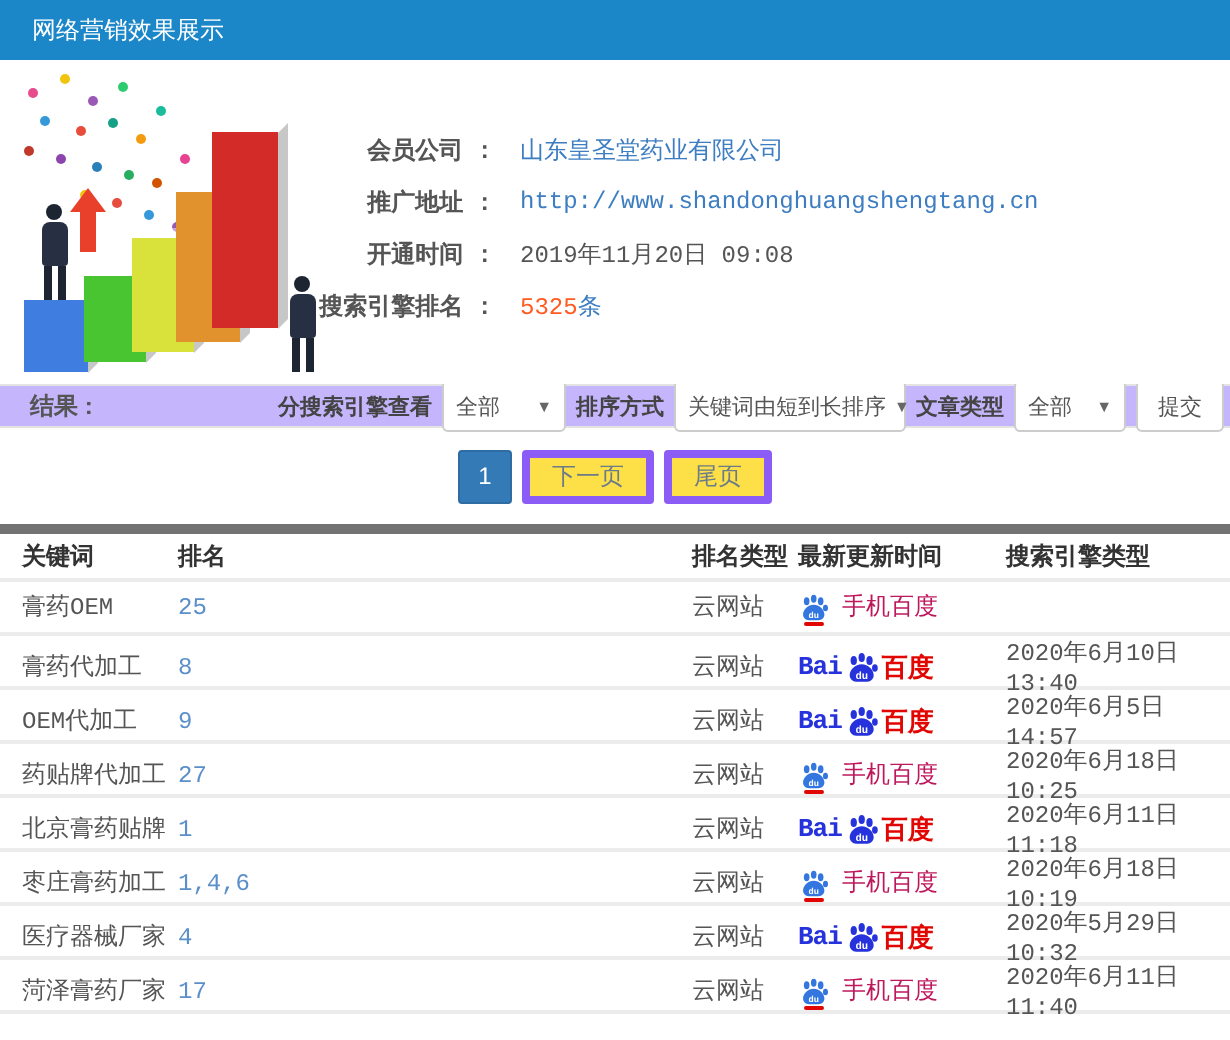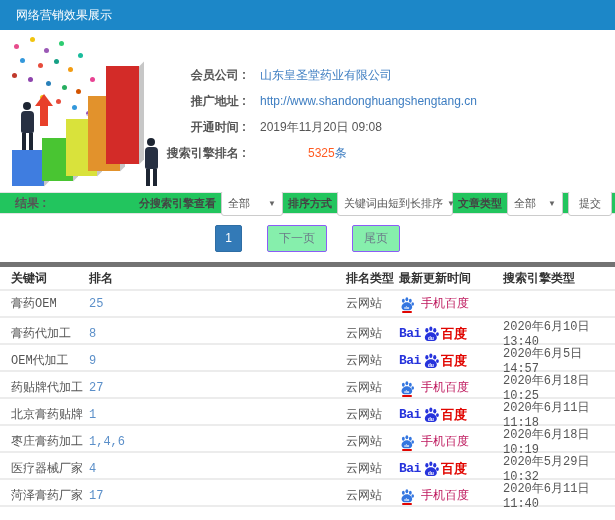--- a/index.html
+++ b/index.html
@@ -4,21 +4,21 @@
 <style>
   * { margin:0; padding:0; box-sizing:border-box; }
   html,body { width:615px; height:520px; overflow:hidden; background:#fff;
     font-family:"Liberation Sans","DejaVu Sans",sans-serif; }
 
   
   .topbar { height:30px; background:#1c87c8; color:#fff; display:flex; align-items:center;
     padding-left:16px; font-size:12px; }
 
   
-  .top-section { position:relative; height:162px; background:#fff; }
+  .top-section { position:relative; height:162px; background:#fff;font-family:Liberation Mono, monospace; }
 
   
   .illus { position:absolute; left:2px; top:4px; width:186px; height:154px; }
   .bar3d { position:absolute; }
   .bar3d:before { content:""; position:absolute; top:-5px; left:3px; width:100%; height:5px;
     background:rgba(255,255,255,.45); transform:skewX(-45deg); }
   .bar3d:after { content:""; position:absolute; top:-2.5px; right:-5px; width:5px; height:100%;
     background:rgba(0,0,0,.22); transform:skewY(-45deg); }
   .bar-blue   { left:10px;  bottom:2px;  width:32px; height:36px; background:#3f7de0; }
   .bar-green  { left:40px;  bottom:7px;  width:31px; height:43px; background:#49c532; }
@@ -43,46 +43,46 @@
   .man .legs i { display:block; width:4px; height:17px; background:#1d2532; }
   .man1 { left:16px; bottom:38px; }
   .man2 { left:140px; bottom:2px; }
 
   
   .info { position:absolute; left:128px; top:32px; font-size:12px; }
   .info-row { display:flex; align-items:center; height:26px; }
   .info-label { width:118px; text-align:right; font-weight:bold; color:#555; }
   .info-val { margin-left:14px; color:#555; }
   .link { color:#3d7dc1; text-decoration:none; cursor:pointer; }
-  .count { color:#ff5b22;margin-left:48px; }
+  .count { color:#ff5b22; }
   .count-suffix { color:#3d7dc1; }
 
   
-  .filter-bar { height:22px; background:#22c55e; border-top:1px solid #e3e3e3;
+  .filter-bar { height:22px; background:#c4b5fd; border-top:1px solid #e3e3e3;
     border-bottom:1px solid #e3e3e3; display:flex; align-items:center;
     justify-content:space-between; padding:0 3px 0 15px; }
   .result-label { font-size:12px; font-weight:bold; color:#555; }
   .filter-controls { display:flex; align-items:center; gap:5px; }
   .f-label { font-size:11px; font-weight:bold; color:#444; white-space:nowrap; }
   .select { height:26px; background:#fff; border:1px solid #ccc; border-radius:3px;
     display:flex; align-items:center; justify-content:space-between; padding:0 6px;
     font-size:11px; color:#555; cursor:pointer; white-space:nowrap; }
   .sel-sm { width:62px; } .sel-lg { width:116px; } .sel-xs { width:56px; }
   .caret { font-size:8px; color:#666; margin-left:4px; }
   .submit-btn { height:26px; width:44px; background:#fff; border:1px solid #ccc;
     border-radius:3px; font-size:11px; color:#555; cursor:pointer; }
 
   
   .pagination { height:48px; display:flex; align-items:center; justify-content:center; gap:5px; }
   .page-cur { min-width:27px; height:27px; background:#337ab7; color:#fff; font-size:12px;
     display:flex; align-items:center; justify-content:center; border-radius:2px;
     border:1px solid #2e6da4; cursor:pointer; }
-  .page-btn { height:27px; padding:0 11px; background:#86efac; border:1px solid #8b5cf6;
+  .page-btn { height:27px; padding:0 11px; background:#fde047; border:4px solid #8b5cf6;
     border-radius:2px; font-size:12px; color:#6b7b88; display:flex; align-items:center;
-    cursor:pointer;margin-left:20px; }
+    cursor:pointer; }
 
   
   .table { border-top:5px solid #737373;font-family:Liberation Mono, monospace; }
   .trow { display:grid; grid-template-columns:78px 257px 53px 104px auto;
     align-items:center; padding-left:11px; }
   .thead { height:24px; font-size:12px; font-weight:bold; color:#333;
     border-bottom:2px solid #ececec; }
   .tr { height:27px; font-size:12px; color:#555; border-bottom:2px solid #ececec;
     background:#fff; }
   .rank { color:#5b8fc9; }

